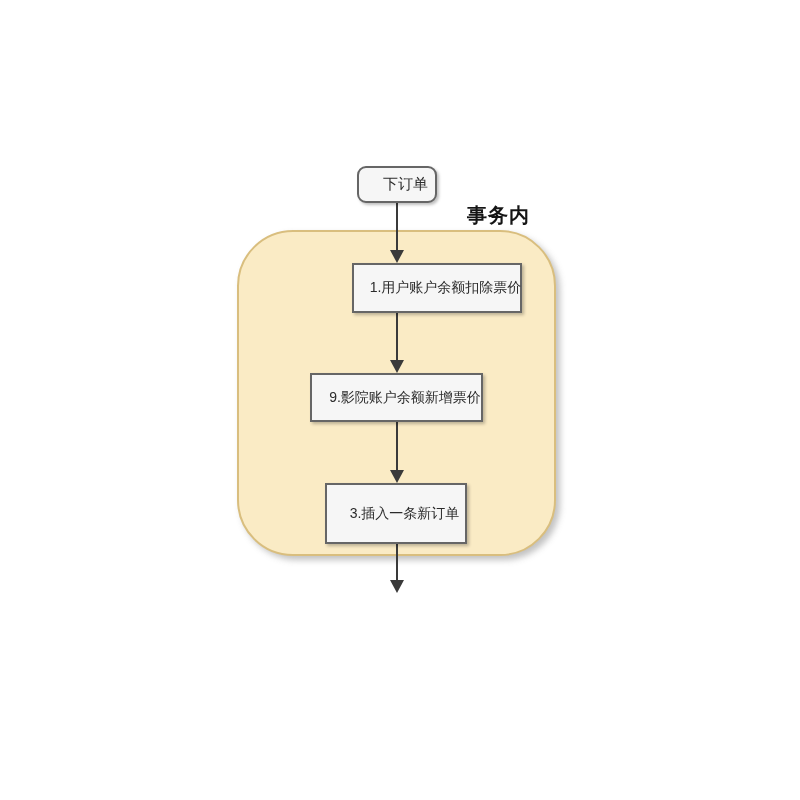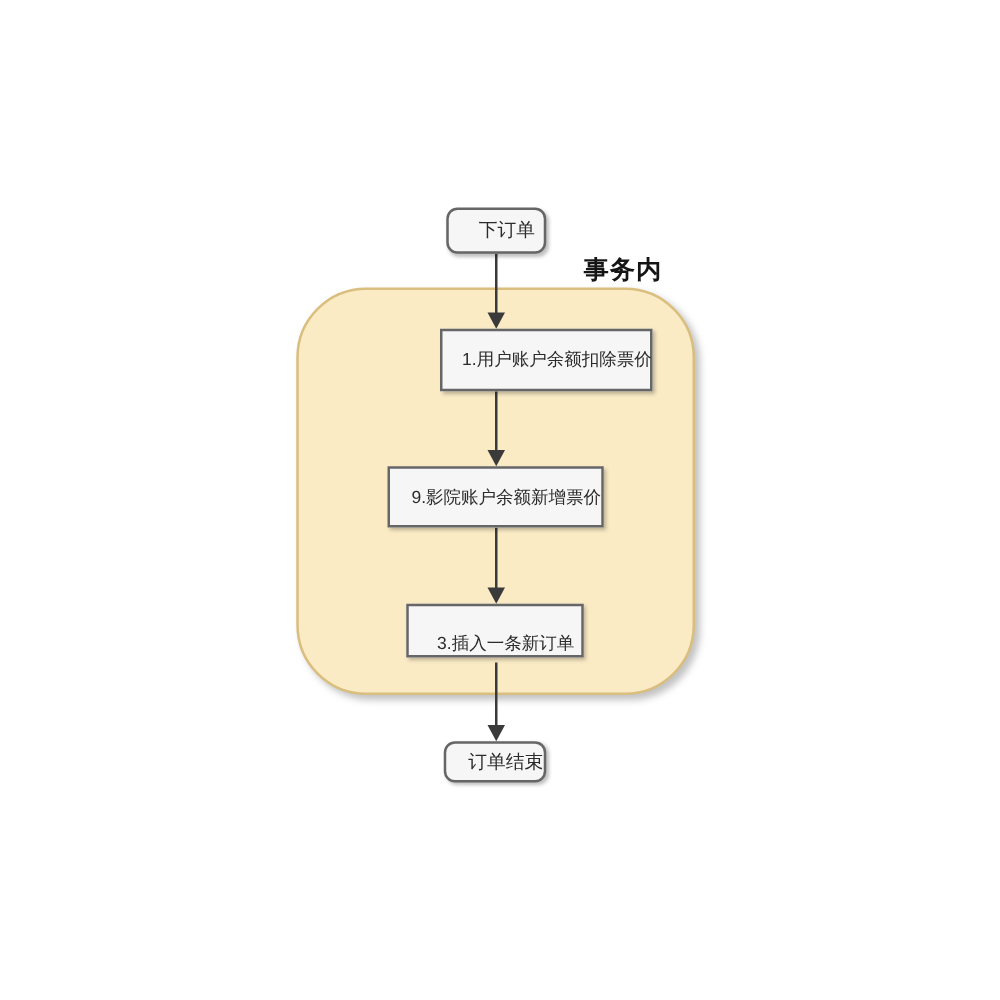--- a/index.html
+++ b/index.html
@@ -65,21 +65,21 @@
     font-size:15px;
   }
   .start-node{ left:357px; top:166px; width:80px; height:37px; }
   .end-node{ left:355px; top:593px; width:82px; height:33px; }
   .step{
     border-radius:0;
     font-size:14px;
   }
   .step-1{ left:312px; top:263px; width:170px; height:50px;margin-left:40px; }
   .step-2{ left:310px; top:373px; width:173px; height:49px; }
-  .step-3{ left:325px; top:483px; width:142px; height:43px;align-items:flex-end; }
+  .step-3{ left:325px; top:483px; width:142px; height:61px; }
   .arrow-line{
     position:absolute;
     left:396px;
     width:2px;
     background:var(--arrow-color);
     z-index:2;
   }
   .arrow-head{
     position:absolute;
     left:390px;
@@ -127,17 +127,14 @@
   <div class="arrow-line line-3"></div>
   <div class="arrow-head head-3"></div>
 
   <div class="node step step-3">
     <span>3.插入一条新订单</span>
   </div>
 
   <div class="arrow-line line-4"></div>
   <div class="arrow-head head-4"></div>
 
-  <div class="node terminal end-node">
-    <span>订单结束</span>
-  </div>
 
 </div>
 
 </body></html>

